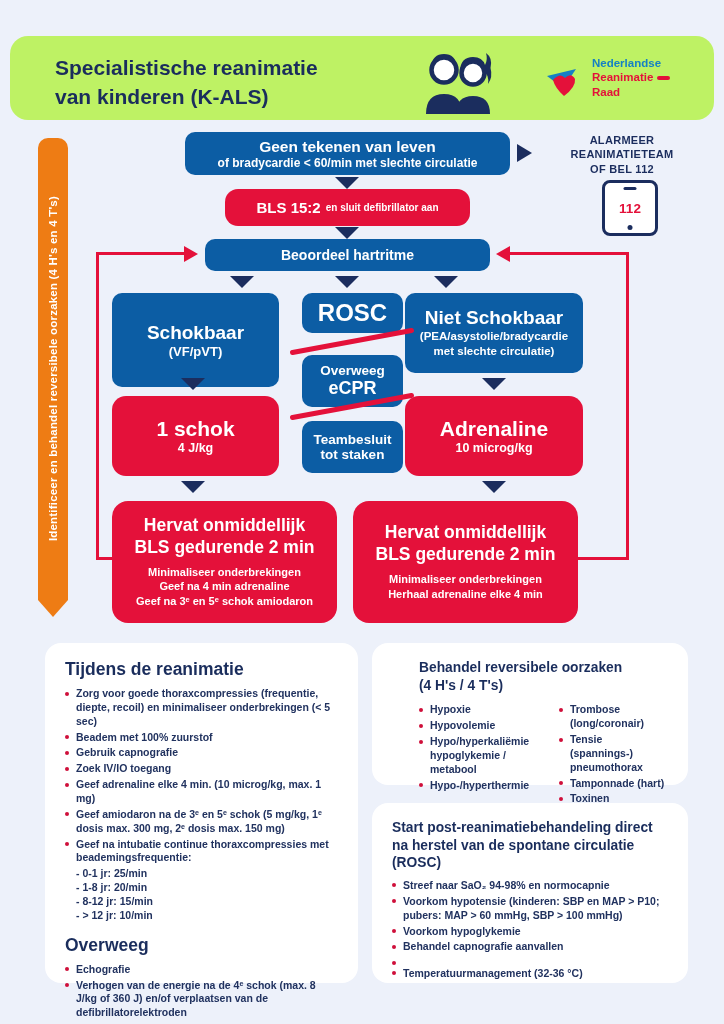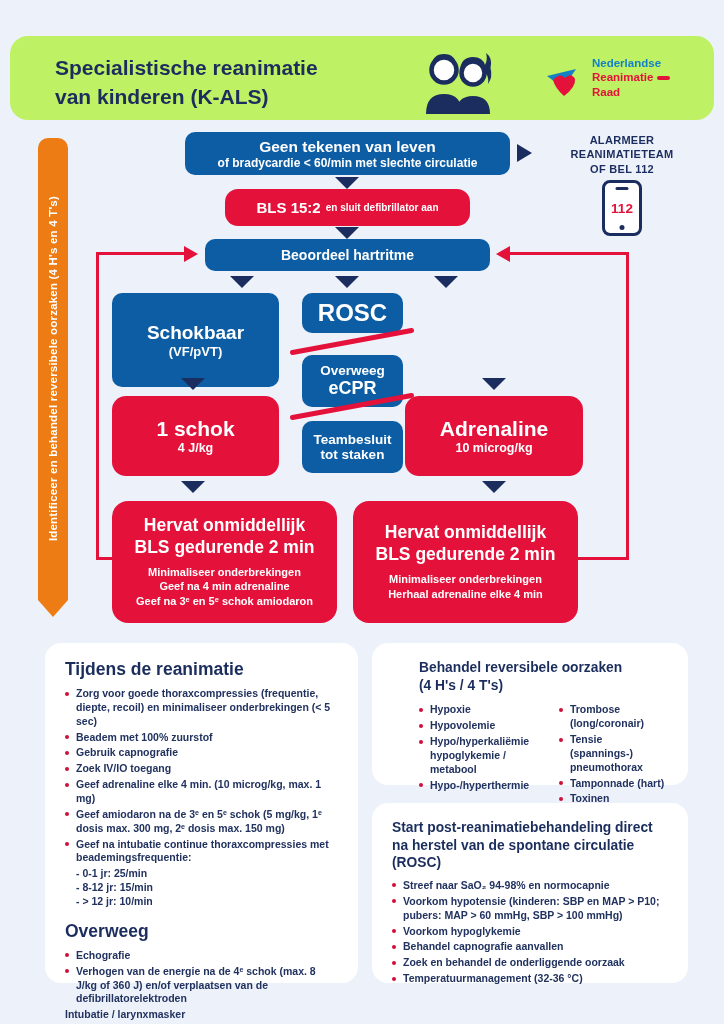--- a/index.html
+++ b/index.html
@@ -24,21 +24,21 @@
   
   .box{position:absolute;border-radius:10px;color:#fff;text-align:center;display:flex;flex-direction:column;align-items:center;justify-content:center;box-sizing:border-box;padding:4px 6px;}
   .navy{background:#0c5da4;}
   .red{background:#e4113a;}
 
   .b-title{font-weight:700;}
   .tri-down{position:absolute;width:0;height:0;border-left:12px solid transparent;border-right:12px solid transparent;border-top:12px solid #1b2d5e;}
   .tri-right{position:absolute;width:0;height:0;border-top:9px solid transparent;border-bottom:9px solid transparent;border-left:15px solid #1b2d5e;}
 
   .alarm-text{position:absolute;left:536px;top:133px;width:172px;text-align:center;font-size:11px;font-weight:700;color:#1b2d5e;line-height:1.3;letter-spacing:.3px;}
-  .phone{position:absolute;left:602px;top:180px;width:40px;height:56px;border:3.5px solid #1b2d5e;border-radius:8px;background:#fff;box-sizing:border-box;display:flex;align-items:center;justify-content:center;}
+  .phone{position:absolute;left:602px;top:180px;width:56px;height:56px;border:3.5px solid #1b2d5e;border-radius:8px;background:#fff;box-sizing:border-box;display:flex;align-items:center;justify-content:center;}
   .phone-speaker{position:absolute;top:4px;left:50%;transform:translateX(-50%);width:13px;height:3px;background:#1b2d5e;border-radius:2px;}
   .phone-num{color:#e4113a;font-weight:700;font-size:13.5px;}
   .phone-dot{position:absolute;bottom:3px;left:50%;transform:translateX(-50%);width:5px;height:5px;background:#1b2d5e;border-radius:50%;}
 
   .slash{position:absolute;width:126px;height:5px;background:#e4113a;border-radius:3px;transform:rotate(-10.5deg);}
 
   
   .rline{position:absolute;background:#e4113a;}
   .arrowhead-right{position:absolute;width:0;height:0;border-top:8px solid transparent;border-bottom:8px solid transparent;border-left:14px solid #e4113a;}
   .arrowhead-left{position:absolute;width:0;height:0;border-top:8px solid transparent;border-bottom:8px solid transparent;border-right:14px solid #e4113a;}
@@ -129,20 +129,24 @@
 
   <div class="box navy" style="left:112px;top:293px;width:167px;height:94px;">
     <div class="b-title" style="font-size:19px;">Schokbaar</div>
     <div style="font-size:13px;font-weight:700;">(VF/pVT)</div>
   </div>
 
   <div class="box navy" style="left:302px;top:293px;width:101px;height:40px;">
     <div class="b-title" style="font-size:24px;">ROSC</div>
   </div>
 
+  <div class="box navy" style="left:405px;top:293px;width:178px;height:80px;">
+    <div class="b-title" style="font-size:19px;">Niet Schokbaar</div>
+    <div style="font-size:11.5px;font-weight:700;line-height:1.3;">(PEA/asystolie/bradycardie met slechte circulatie)</div>
+  </div>
 
   <div class="slash" style="left:289px;top:339px;"></div>
 
   <div class="box navy" style="left:302px;top:355px;width:101px;height:52px;">
     <div class="b-title" style="font-size:13.5px;">Overweeg</div>
     <div class="b-title" style="font-size:18px;">eCPR</div>
   </div>
 
   <div class="slash" style="left:289px;top:404px;"></div>
 
@@ -221,20 +225,21 @@
         </div>
         <div class="bullet-item">
           <span class="dot"></span>
           <span>Geef amiodaron na de 3ᵉ en 5ᵉ schok (5 mg/kg, 1ᵉ dosis max. 300 mg, 2ᵉ dosis max. 150 mg)</span>
         </div>
         <div class="bullet-item">
           <span class="dot"></span>
           <span>Geef na intubatie continue thoraxcompressies met beademingsfrequentie:</span>
         </div>
         <div class="sub-item">- 0-1 jr: 25/min</div>
+        <div class="sub-item">- 1-8 jr: 20/min</div>
         <div class="sub-item">- 8-12 jr: 15/min</div>
         <div class="sub-item">- &gt; 12 jr: 10/min</div>
       </div>
     <h2 style="margin-top:12px;">Overweeg</h2>
     <div>
         <div class="bullet-item">
           <span class="dot"></span>
           <span>Echografie</span>
         </div>
         <div class="bullet-item">
@@ -306,21 +311,20 @@
         <div class="bullet-item">
           <span class="dot"></span>
           <span>Voorkom hypoglykemie</span>
         </div>
         <div class="bullet-item">
           <span class="dot"></span>
           <span>Behandel capnografie aanvallen</span>
         </div>
         <div class="bullet-item">
           <span class="dot"></span>
-          <span>Zoek en behandel de onderliggende oorzaak</span>
         </div>
         <div class="bullet-item">
           <span class="dot"></span>
           <span>Temperatuurmanagement (32-36 °C)</span>
         </div>
       </div>
   </div>
 
 </div>
 

